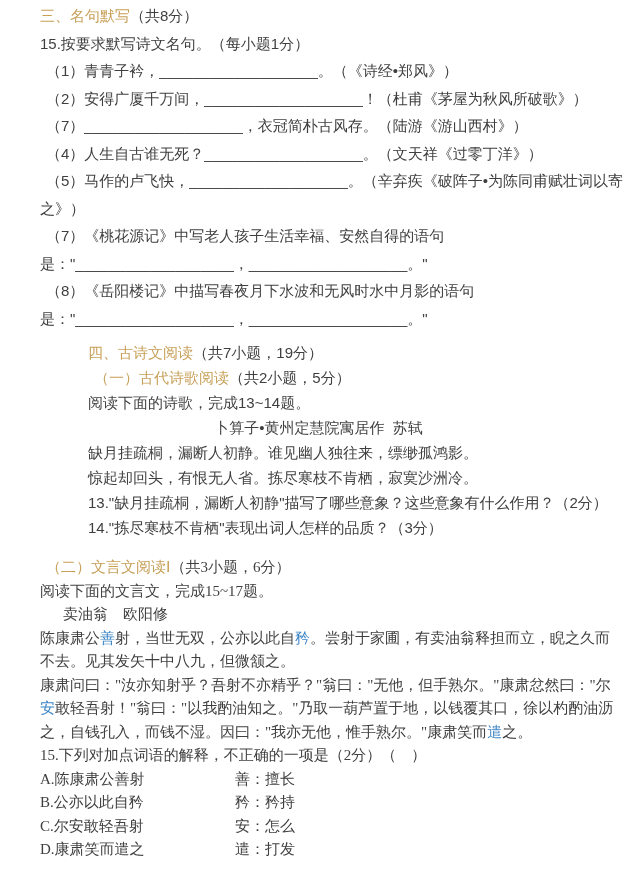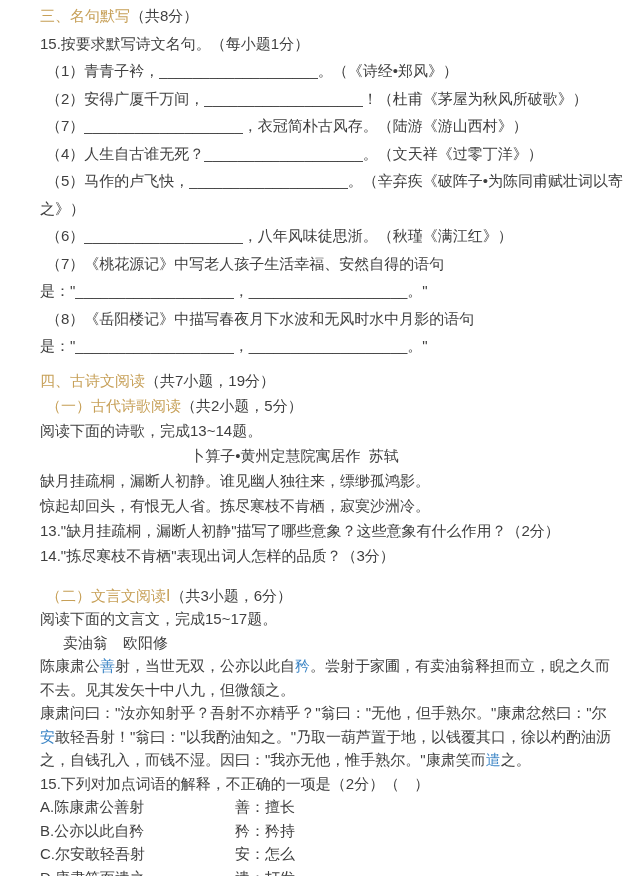--- a/index.html
+++ b/index.html
@@ -9,22 +9,22 @@
   }
   .page {
     box-sizing: border-box;
     width: 548px; height: 876px;
     padding: 2px 30px 0 40px;
     font-size: 15px;
     color: #3f3f3f;
   }
   .line { white-space: pre; }
   .zone-a { line-height: 27.5px; }
-  .zone-b { line-height: 25px; }
-  .zone-c { line-height: 23.5px; }
+  .zone-b { line-height: 25px; margin-left: 48px; }
+  .zone-c { line-height: 23.5px; font-family: Liberation Serif, serif; }
   .indent-item   { padding-left: 6px;  }
   .indent-title1 { padding-left: 31px; text-align: center; }
   .indent-title2 { padding-left: 23px; }
   .seg-gold { color: #c7a058; }
   .seg-blue { color: #3d86c6; }
   .gap-a { height: 8px; }
   .gap-b { height: 16px; }
   .opt-left { display: inline-block; width: 195px; }
 </style>
 </head>
@@ -32,21 +32,20 @@
 
 <div class="page" id="doc">
     <div class="line zone-a"><span class="seg-gold">三、名句默写</span><span>（共8分）</span></div>
     <div class="line zone-a"><span>15.按要求默写诗文名句。（每小题1分）</span></div>
     <div class="line zone-a indent-item"><span>（1）青青子衿，___________________。（《诗经•郑风》）</span></div>
     <div class="line zone-a indent-item"><span>（2）安得广厦千万间，___________________！（杜甫《茅屋为秋风所破歌》）</span></div>
     <div class="line zone-a indent-item"><span>（7）___________________，衣冠简朴古风存。（陆游《游山西村》）</span></div>
     <div class="line zone-a indent-item"><span>（4）人生自古谁无死？___________________。（文天祥《过零丁洋》）</span></div>
     <div class="line zone-a indent-item"><span>（5）马作的卢飞快，___________________。（辛弃疾《破阵子•为陈同甫赋壮词以寄</span></div>
     <div class="line zone-a"><span>之》）</span></div>
-    <div class="line zone-a indent-item"><span>（6）___________________，八年风味徒思浙。（秋瑾《满江红》）</span></div>
     <div class="line zone-a indent-item"><span>（7）《桃花源记》中写老人孩子生活幸福、安然自得的语句</span></div>
     <div class="line zone-a"><span>是："___________________，___________________。"</span></div>
     <div class="line zone-a indent-item"><span>（8）《岳阳楼记》中描写春夜月下水波和无风时水中月影的语句</span></div>
     <div class="line zone-a"><span>是："___________________，___________________。"</span></div>
     <div class="gap-a"></div>
     <div class="line zone-b"><span class="seg-gold">四、古诗文阅读</span><span>（共7小题，19分）</span></div>
     <div class="line zone-b indent-item"><span class="seg-gold">（一）古代诗歌阅读</span><span>（共2小题，5分）</span></div>
     <div class="line zone-b"><span>阅读下面的诗歌，完成13~14题。</span></div>
     <div class="line zone-b indent-title1"><span>卜算子•黄州定慧院寓居作  苏轼</span></div>
     <div class="line zone-b"><span>缺月挂疏桐，漏断人初静。谁见幽人独往来，缥缈孤鸿影。</span></div>

